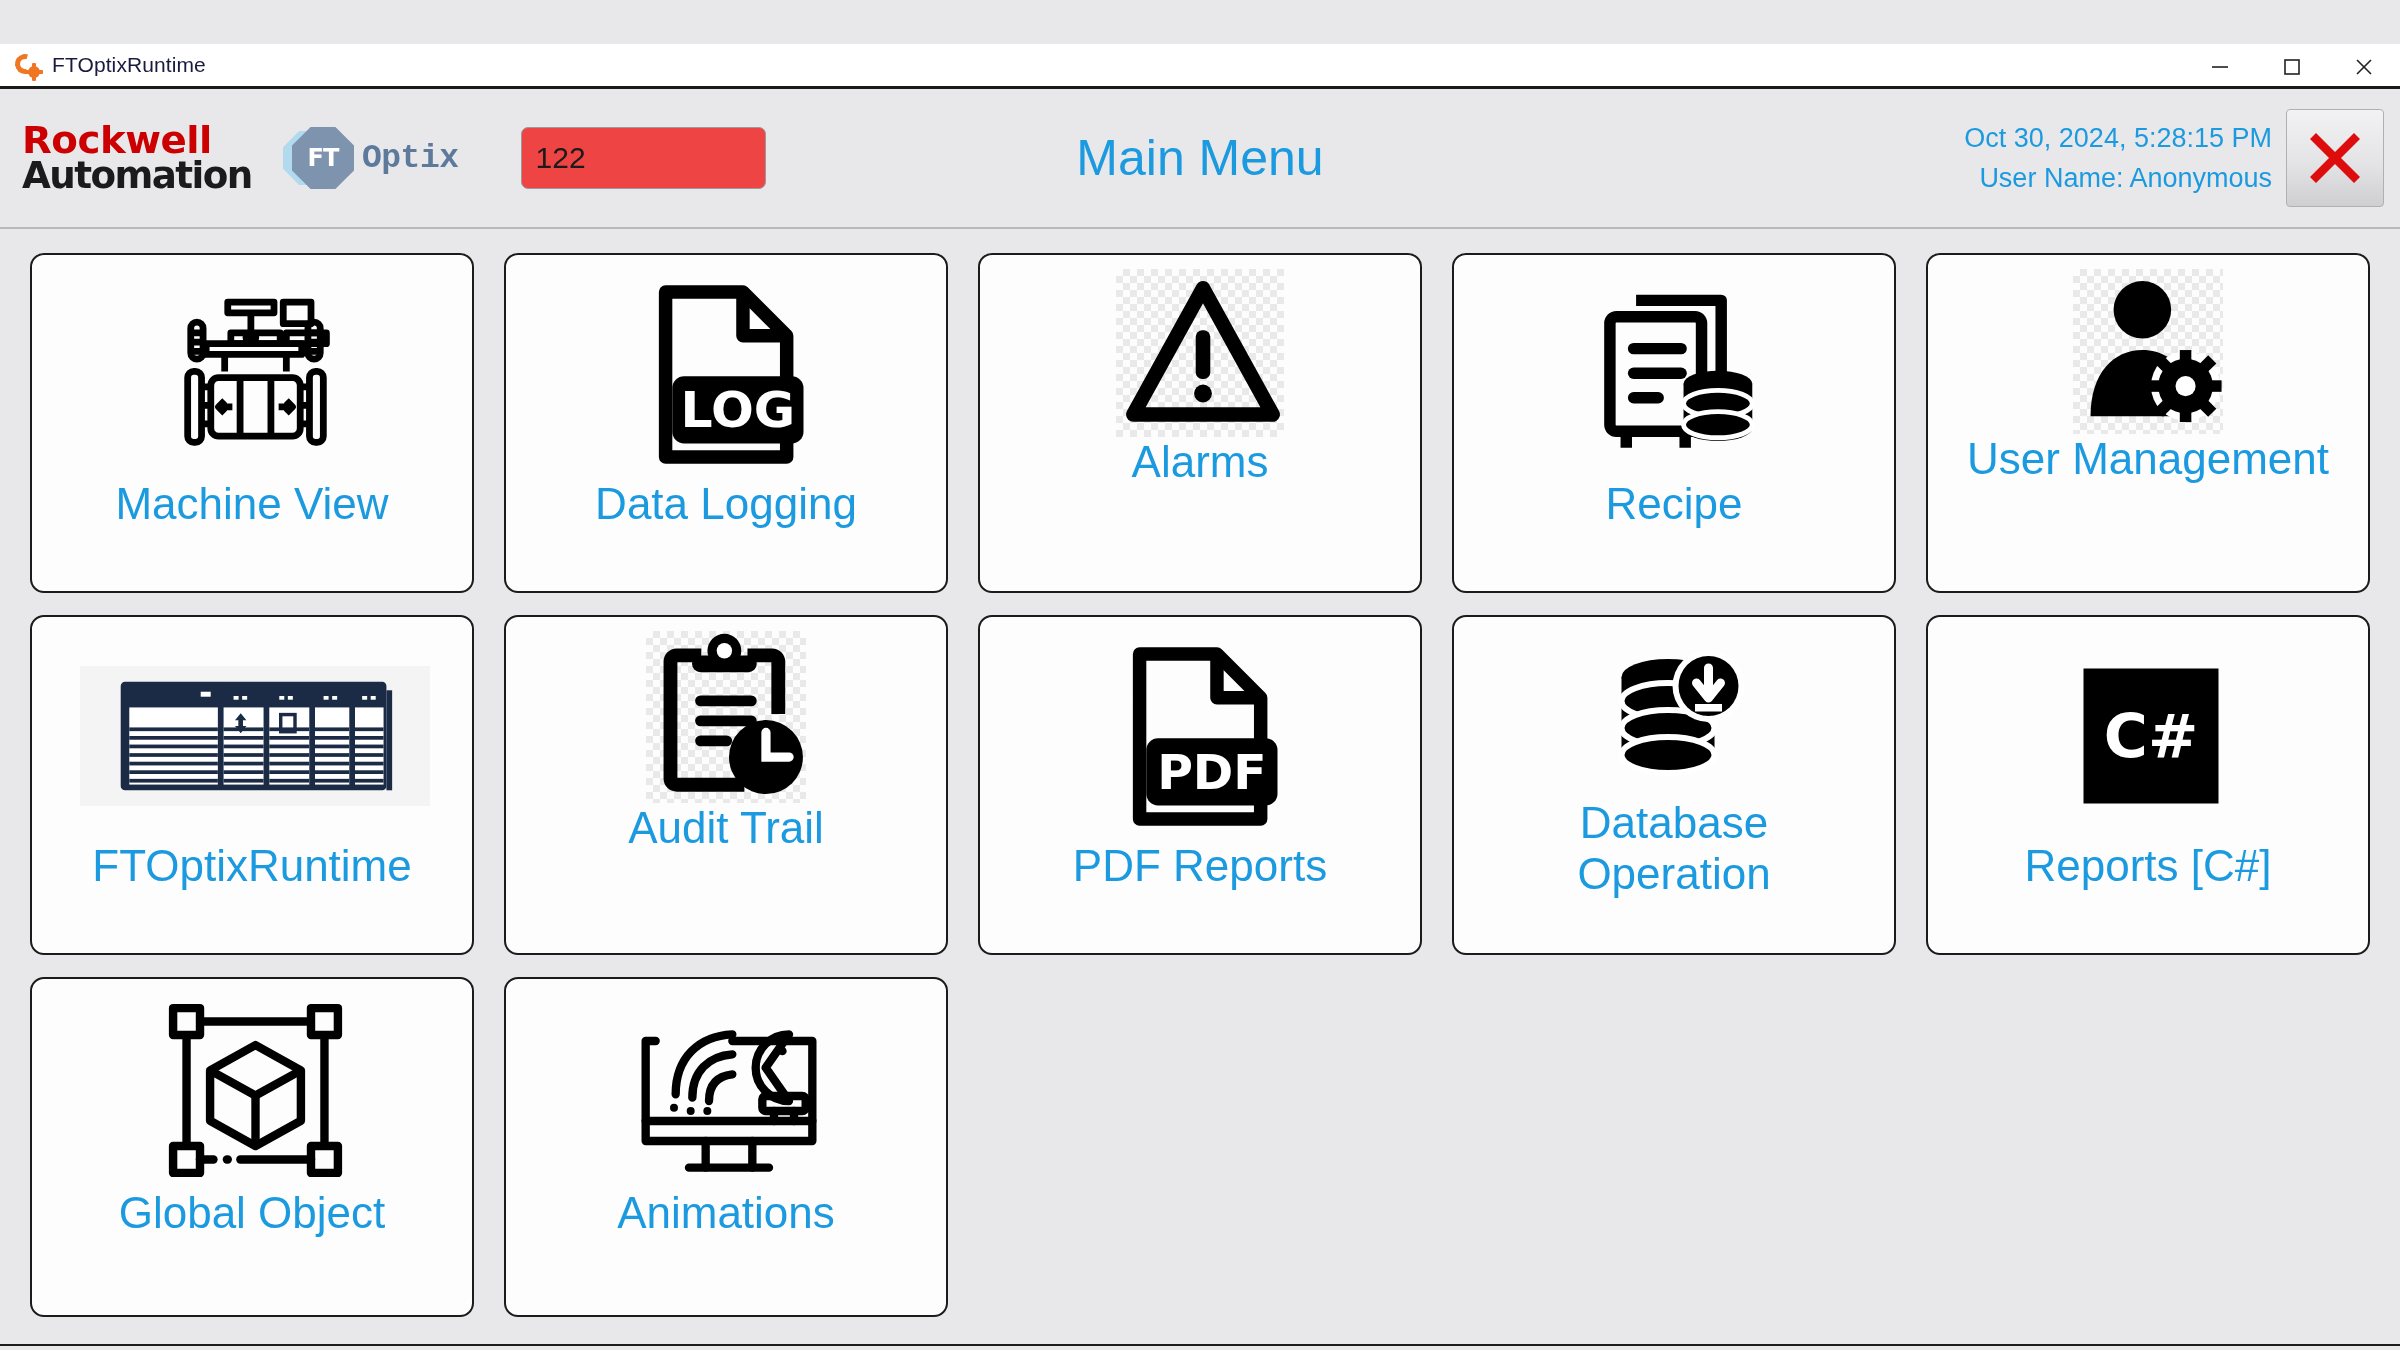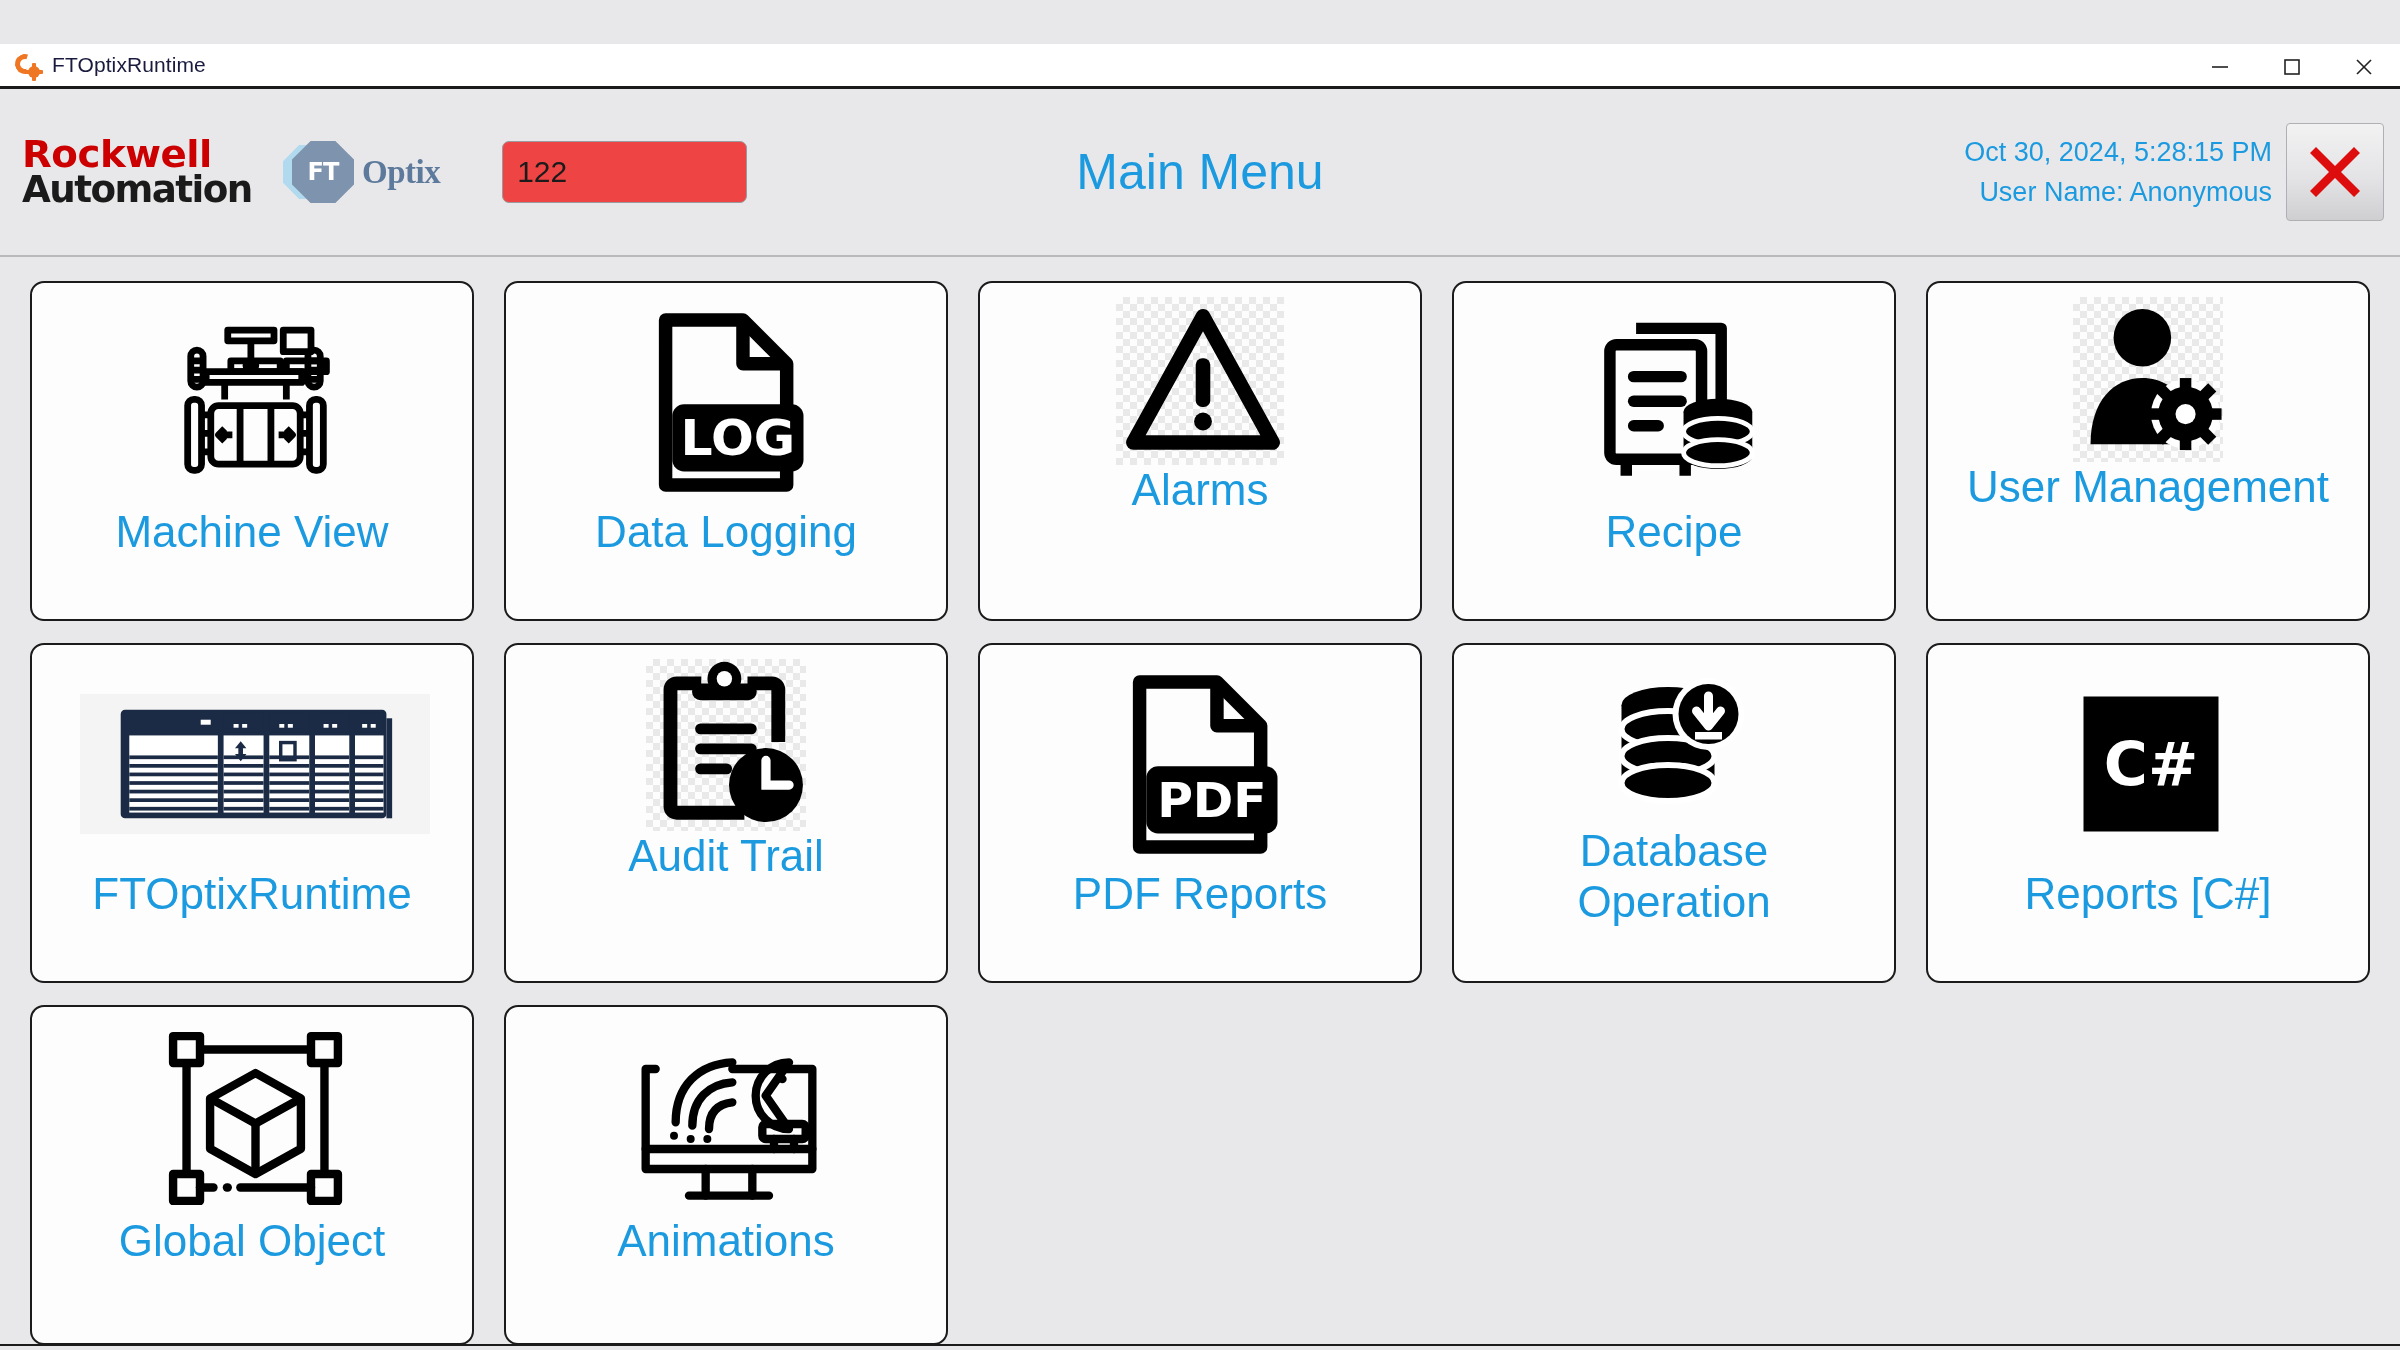--- a/index.html
+++ b/index.html
@@ -51,21 +51,21 @@
   .tb-controls { position: absolute; right: 0; top: 0; height: 100%; display: flex; }
   .tb-btn {
     width: 72px; height: 45px;
     display: flex; align-items: center; justify-content: center;
     color: #222;
   }
   .tb-btn svg { display: block; }
 
   
   .appheader {
-    height: 168px;
+    height: 140px;
     background: #e8e8ea;
     display: flex;
     align-items: center;
     border-bottom: 2px solid #b9b9bd;
     position: relative;
     padding: 0 16px;
   }
   .logo-ra {
     margin-left: 6px;
     line-height: 0.92;
@@ -110,21 +110,21 @@
     clip-path: polygon(30% 0,70% 0,100% 30%,100% 70%,70% 100%,30% 100%,0 70%,0 30%);
     opacity: .85;
   }
   .ft-badge .ft-text {
     position: absolute; inset: 0; display: flex; align-items: center; justify-content: center;
     color: #fff; font-weight: 700; font-size: 24px; letter-spacing: -1px;
     font-family: "DejaVu Sans", sans-serif;
   }
   .logo-ft .optix {
     margin-left: 8px;
-    font-family: Liberation Serif, serif;
+    font-family: Liberation Mono, monospace;
     font-weight: 700;
     font-size: 33px;
     color: #5d7a9c;
     letter-spacing: -0.5px;
   }
   .num-field {
     margin-left: 62px;
     width: 245px; height: 62px;
     background: #ef4444;
     border: 1px solid #9a9a9e;

